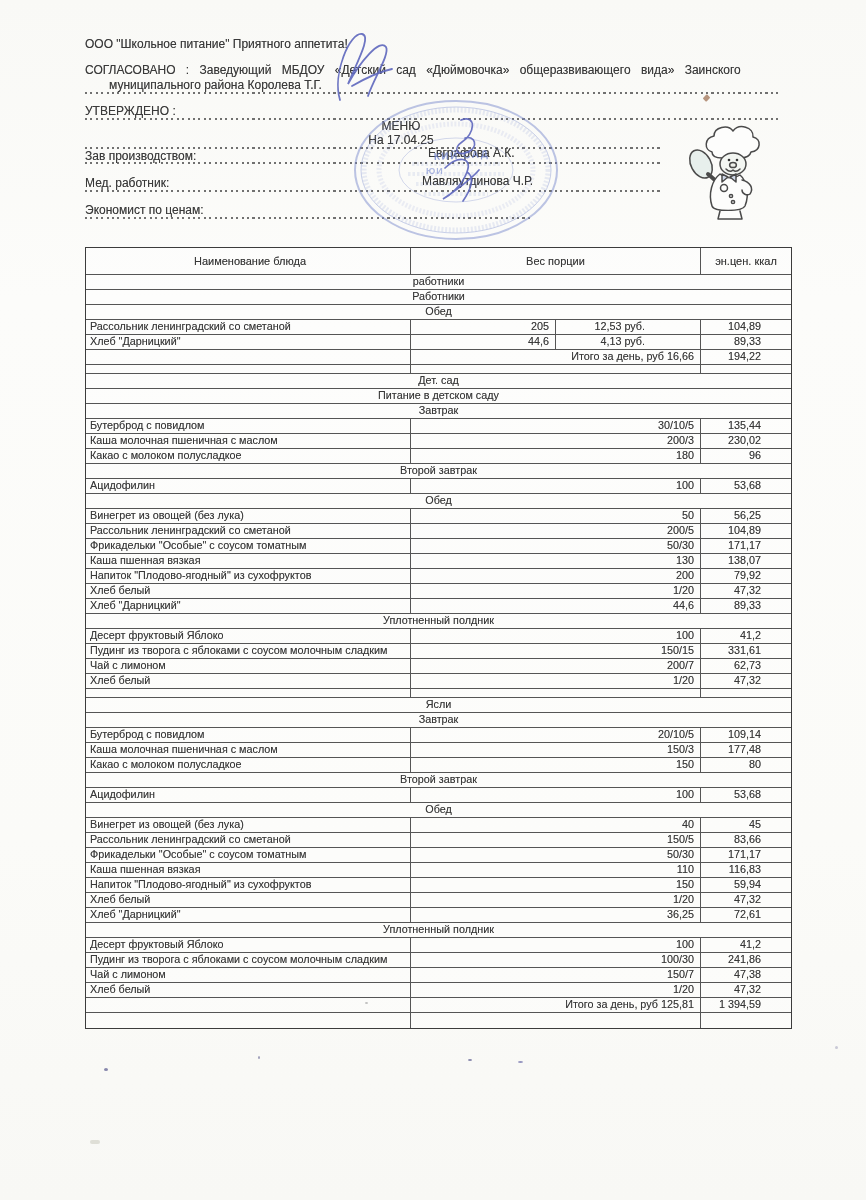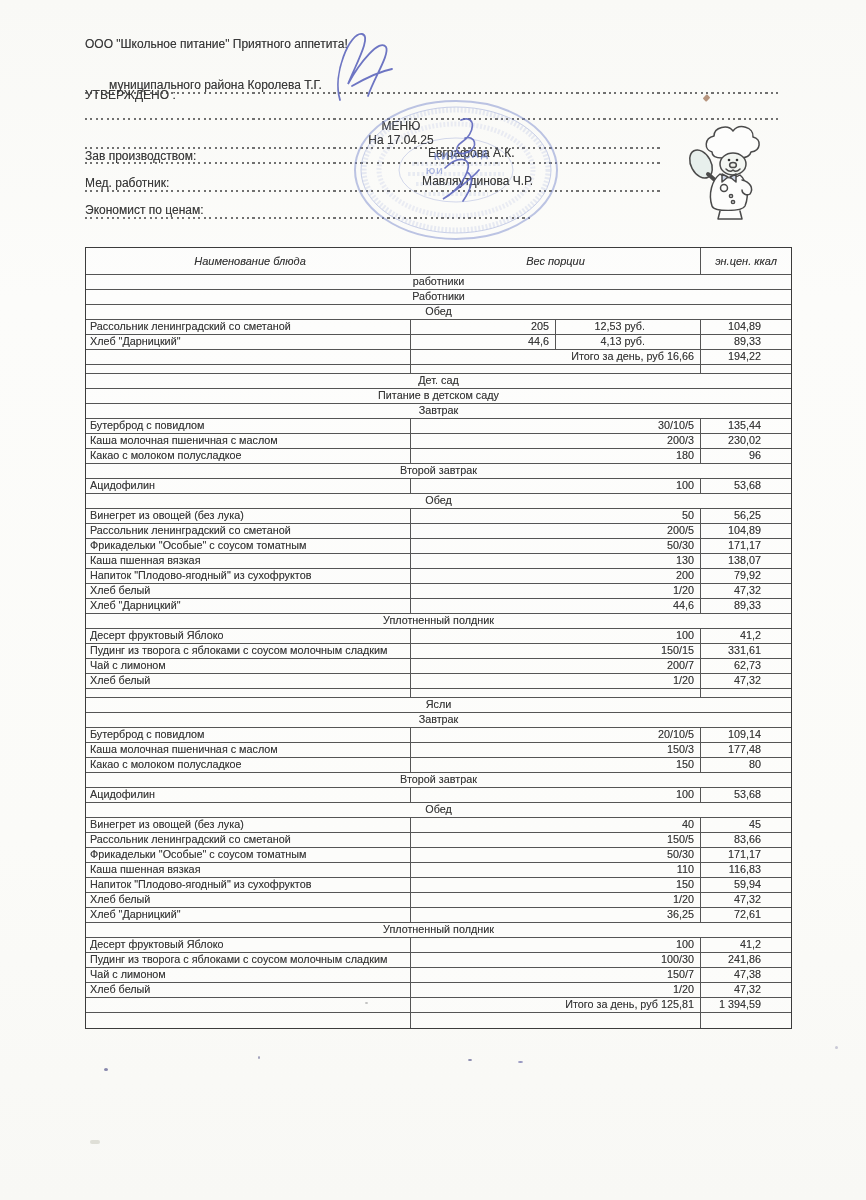--- a/index.html
+++ b/index.html
@@ -11,21 +11,21 @@
   .doc-text{font-size:12px;color:#3a3a3a;text-shadow:0 0 .4px rgba(40,40,40,.5);}
   .small{font-size:12px;}
   .dotline{position:absolute;height:2.2px;opacity:.8;
            background-image:repeating-linear-gradient(90deg,#4e4e4e 0 2.1px,transparent 2.1px 5.4px);}
   .center{text-align:center;}
   
   #menu-table{position:absolute;left:85px;top:247px;width:705px;
               border:1.6px solid #3c3c3c;background:rgba(255,255,255,.35);}
   .trow{display:flex;align-items:stretch;}
   .trow + .trow{border-top:1px solid #555;}
-  .trow.head{height:26px;font-style:italic;}
+  .trow.head{height:26px;}
   .trow.norm{height:14px;}
   .trow.gap{height:8px;}
   .trow.blank{height:15px;}
   .tc{box-sizing:border-box;flex:none;display:flex;align-items:flex-end;
       font-size:10.8px;line-height:1;color:#383838;padding-bottom:2px;
       text-shadow:0 0 .35px rgba(40,40,40,.45);overflow:hidden;white-space:nowrap;}
   .c-name{width:325px;border-right:1px solid #555;justify-content:flex-start;padding-left:4px;}
   .c-w{width:145px;border-right:1px solid #555;}
   .c-p{width:145px;border-right:1px solid #555;}
   .c-wp{width:290px;border-right:1px solid #555;}
@@ -39,24 +39,25 @@
   #stamp{position:absolute;left:350px;top:98px;filter:blur(.3px);}
   .speck{position:absolute;border-radius:50%;}
 </style>
 </head>
 <body>
 
 <div class="paper">
 
   <div class="abs doc-text" style="left:85px;top:37px;">ООО "Школьное питание" Приятного аппетита!</div>
 
+  <div class="abs doc-text" style="left:85px;top:63px;word-spacing:7px;">СОГЛАСОВАНО : Заведующий МБДОУ «Детский сад «Дюймовочка» общеразвивающего вида» Заинского</div>
   <div class="abs doc-text" style="left:85px;top:78px;margin-left:24px;">муниципального района Королева Т.Г.</div>
   <div class="dotline" style="left:85px;top:92px;width:695px;"></div>
 
-  <div class="abs doc-text" style="left:85px;top:88px;">УТВЕРЖДЕНО :</div>
+  <div class="abs doc-text" style="left:85px;top:104px;">УТВЕРЖДЕНО :</div>
   <div class="dotline" style="left:85px;top:118px;width:697px;"></div>
 
   <div class="abs doc-text center" style="left:341px;top:119px;width:120px;">МЕНЮ</div>
   <div class="abs doc-text center" style="left:341px;top:133px;width:120px;">На 17.04.25</div>
   <div class="dotline" style="left:85px;top:147px;width:575px;"></div>
 
   <div class="abs doc-text small" style="left:85px;top:149px;">Зав производством:</div>
   <div class="abs doc-text small" style="left:428px;top:146px;">Евграфова А.К.</div>
   <div class="dotline" style="left:85px;top:162px;width:575px;"></div>
 

